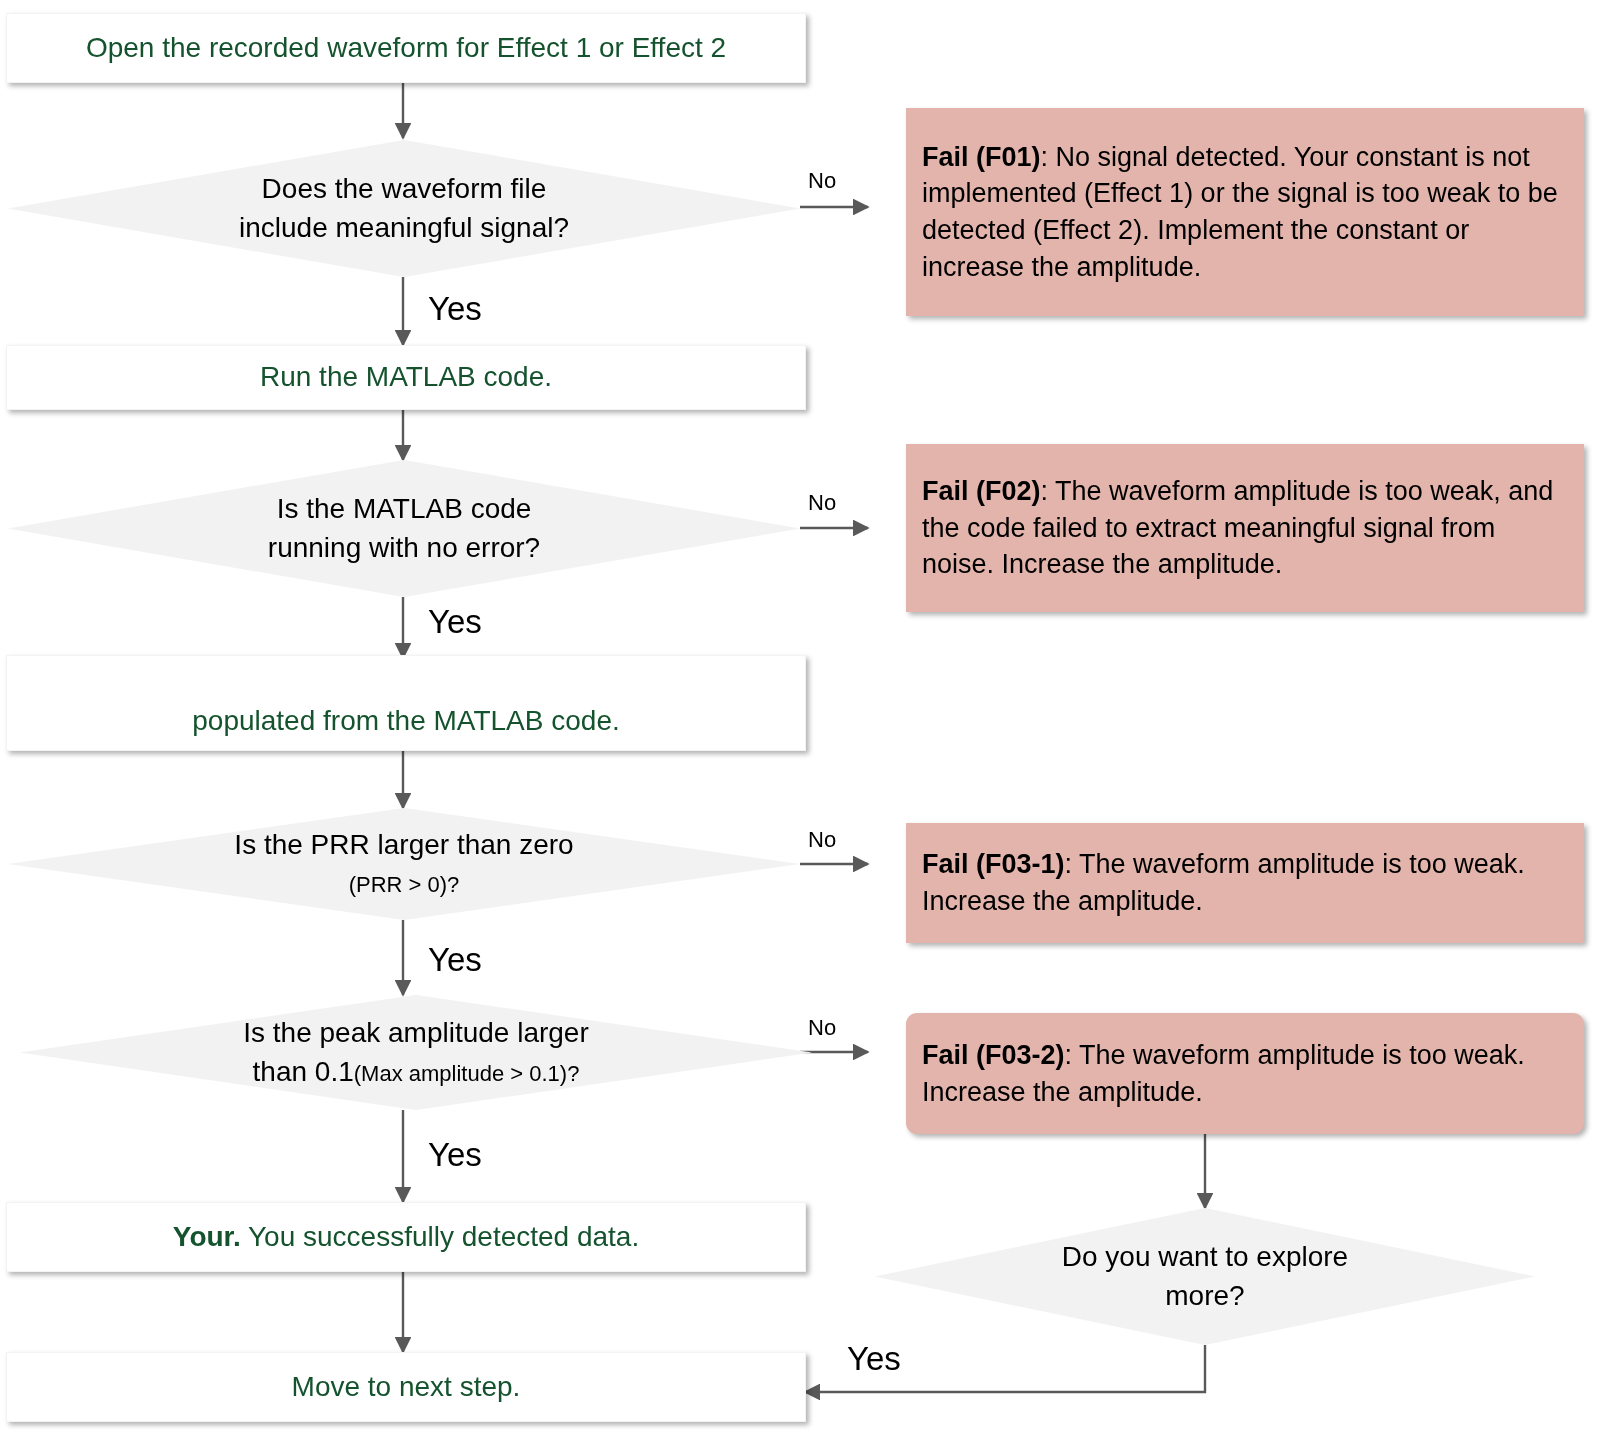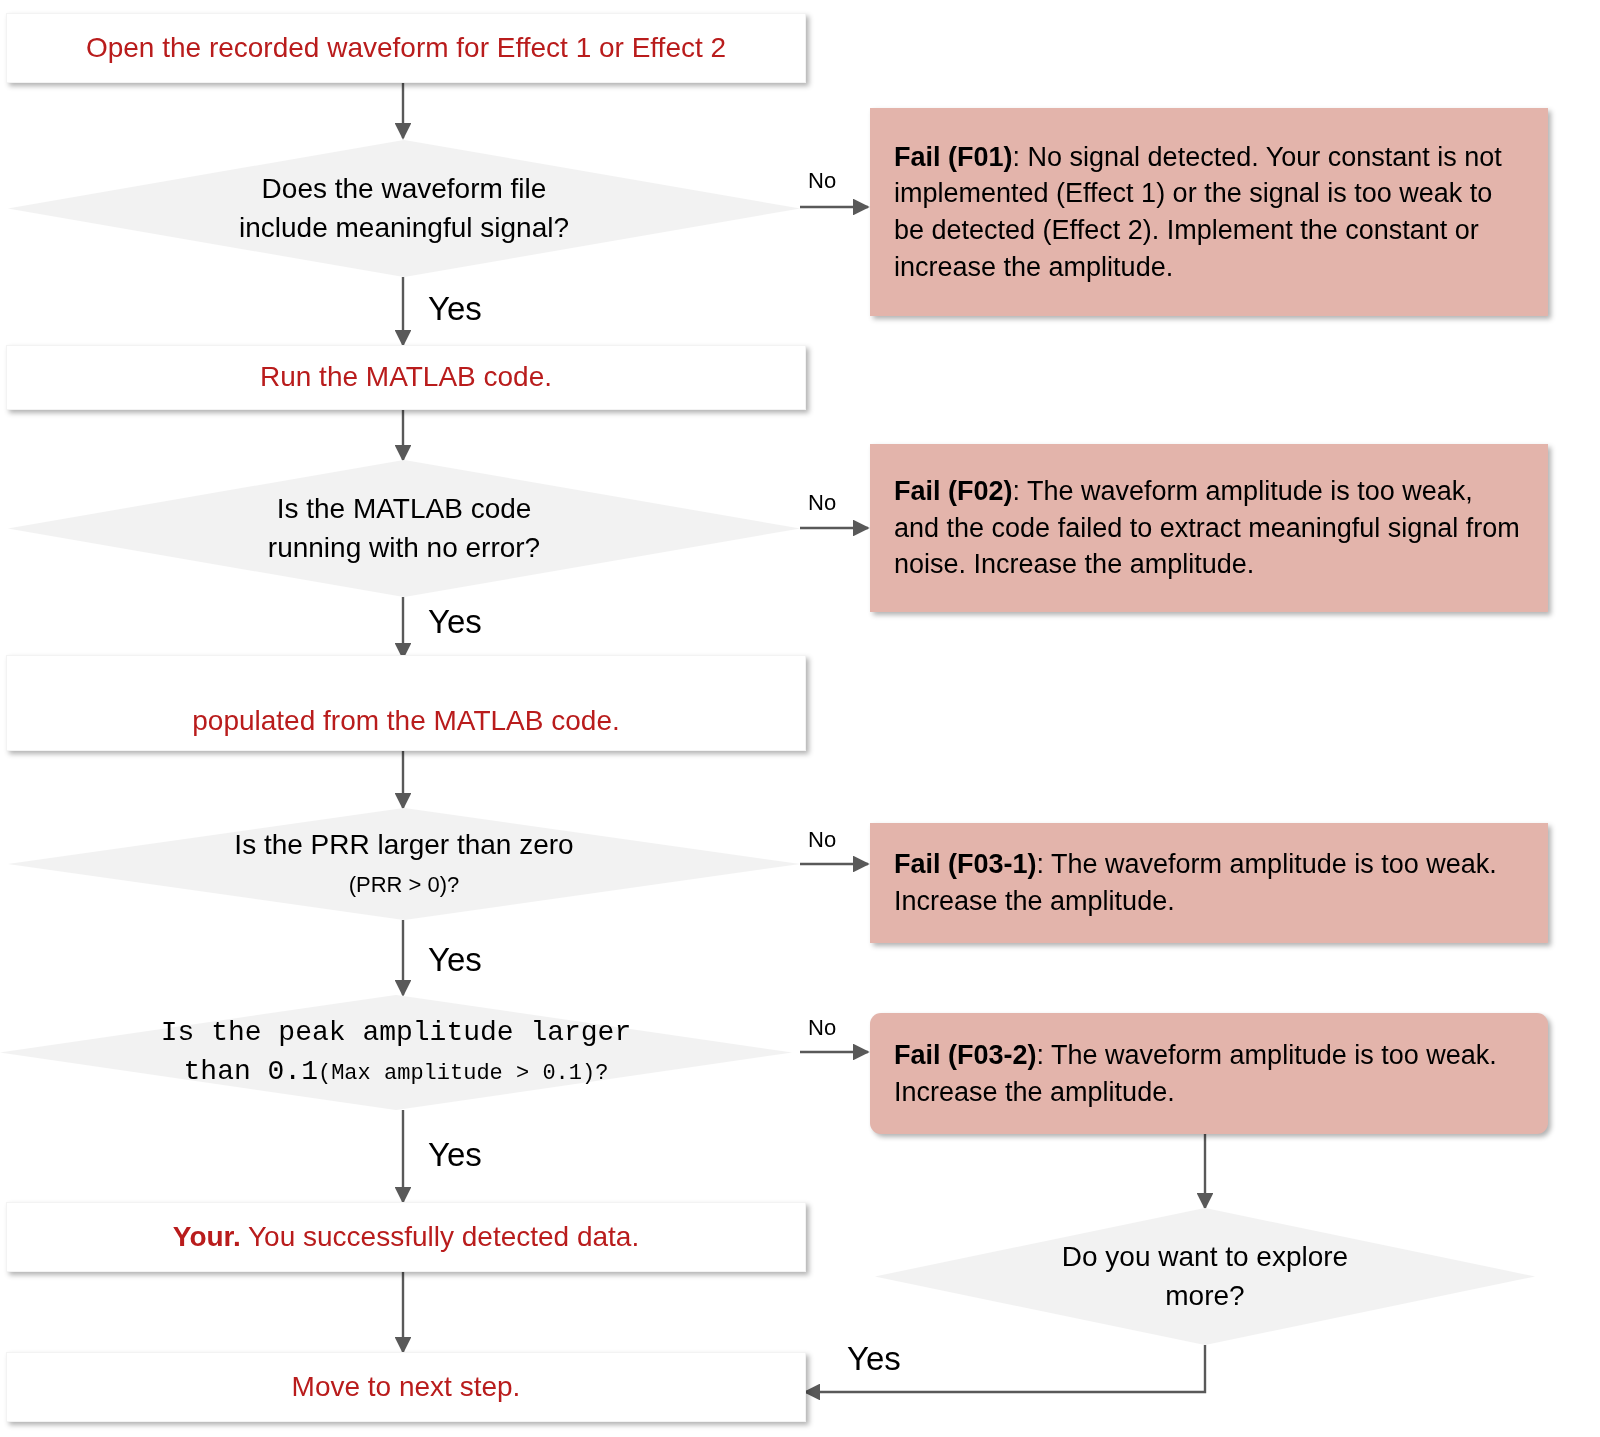--- a/index.html
+++ b/index.html
@@ -24,39 +24,40 @@
     position: absolute;
     box-sizing: border-box;
     background: #ffffff;
     display: flex;
     align-items: center;
     justify-content: center;
     text-align: center;
     padding: 6px 14px;
     font-size: 28px;
     line-height: 1.32;
-    color: #b91c1c;
+    color: #14532d;
     box-shadow: 3px 3px 5px rgba(0,0,0,0.30);
     border: 1px solid #f3f3f3;
   }
 
   
   .fail-box {
     position: absolute;
     box-sizing: border-box;
     background: #e3b4ab;
     display: flex;
     align-items: center;
     justify-content: flex-start;
     text-align: left;
-    padding: 8px 24px;
+    padding: 8px 16px;
     font-size: 27px;
     line-height: 1.36;
     color: #000;
     box-shadow: 3px 3px 5px rgba(0,0,0,0.30);
+    margin-left: 36px;
   }
   .fail-box b { font-weight: bold; }
 
   
   .diamond-wrap {
     position: absolute;
   }
   .diamond-shape {
     position: absolute;
     inset: 0;
@@ -191,21 +192,21 @@
   <div class="diamond-wrap" style="left:8px; top:808px; width:792px; height:112px;">
     <div class="diamond-shape"></div>
     <div class="diamond-label">
       <span>
         <span>Is the PRR  larger than zero</span><br>
         <span class="small-paren">(PRR &gt; 0)?</span>
       </span>
     </div>
   </div>
 
-  <div class="diamond-wrap" style="left:0; top:995px; width:792px; height:115px;font-family:Liberation Mono, monospace;">
+  <div class="diamond-wrap" style="left:20px; top:995px; width:792px; height:115px;">
     <div class="diamond-shape"></div>
     <div class="diamond-label">
       <span>
         <span>Is the peak amplitude larger</span><br>
         <span>than 0.1</span><span class="small-paren">(Max amplitude &gt; 0.1)?</span>
       </span>
     </div>
   </div>
 
   <div class="diamond-wrap" style="left:875px; top:1208px; width:660px; height:137px;">

